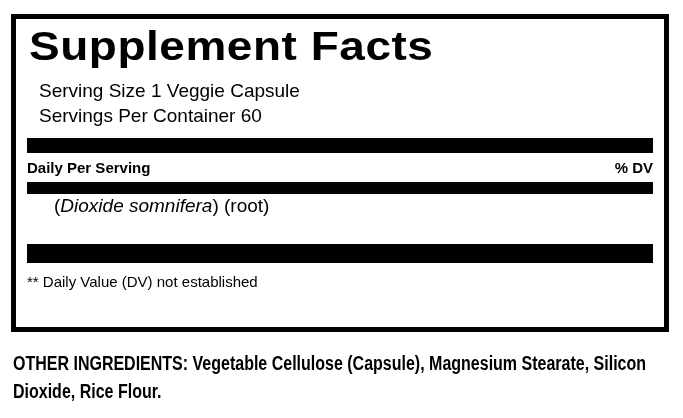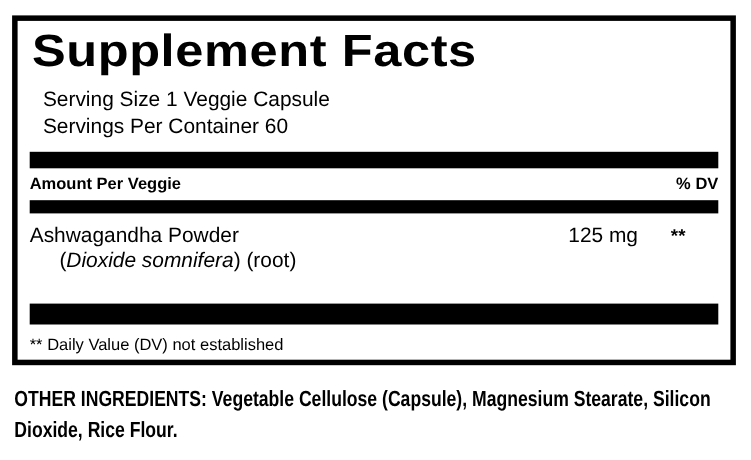--- a/index.html
+++ b/index.html
@@ -100,31 +100,26 @@
 
     <div class="panel-title">Supplement Facts</div>
 
     <div class="serving-line first">Serving Size 1 Veggie Capsule</div>
 
     <div class="serving-line">Servings Per Container 60</div>
 
     <div class="rule top"></div>
 
     <div class="col-header-row">
-      <span>Amount Per Veggie</span>
+      <span>Daily Per Serving</span>
       <span>% DV</span>
     </div>
 
     <div class="rule mid"></div>
 
-    <div class="ing-row">
-      <span class="ing-name">Ashwagandha Powder</span>
-      <span class="ing-amount">125 mg</span>
-      <span class="ing-dv">**</span>
-    </div>
 
     <div class="latin-line"><span>(</span><span class="latin">Dioxide somnifera</span><span>) (root)</span></div>
 
     <div class="rule bottom"></div>
 
     <div class="footnote">** Daily Value (DV) not established</div>
 
   </div>
 
   <div class="other-ingredients">OTHER INGREDIENTS: Vegetable Cellulose (Capsule), Magnesium Stearate, Silicon Dioxide, Rice Flour.</div>

